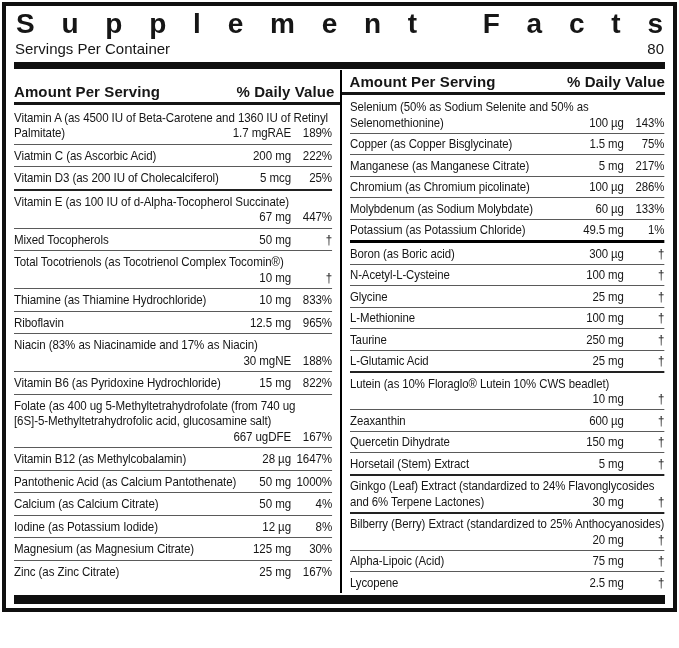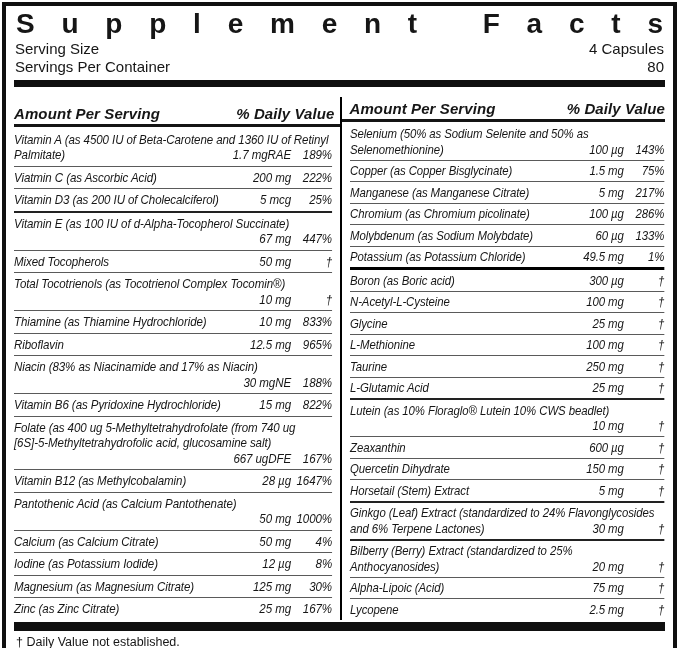--- a/index.html
+++ b/index.html
@@ -17,21 +17,21 @@
     font-weight:bold;font-size:28px;line-height:1.0;padding:1px 2px 0 2px;height:29px;
   }
   .title .sp{width:12px;}
   .serving-line{
     display:flex;justify-content:space-between;
     font-size:15px;line-height:16px;margin-top:2px;padding:0 1px;
   }
   .bar{background:#0f0f0f;width:100%;}
   .bar-top{height:7px;margin-top:5px;}
   .bar-bottom{height:9px;margin-top:2px;}
-  .facts-columns{display:flex;margin-top:10px;align-items:flex-end;font-style:italic;}
+  .facts-columns{display:flex;margin-top:1px;align-items:center;}
   .col{width:50%;box-sizing:border-box;}
   .col-left{padding-right:5px;}
   .col-right{border-left:2px solid #000;padding-left:8px;}
   .col-header{
     display:flex;justify-content:space-between;
     font-weight:bold;font-size:15px;line-height:17px;padding:3px 0 2px 0;
     letter-spacing:0.1px;
   }
   .header-rule{height:2.5px;background:#141414;}
   .col-left .header-rule{width:calc(100% + 5px);}
@@ -69,24 +69,20 @@
         <span>t</span>
         <span class="sp"> </span>
         <span>F</span>
         <span>a</span>
         <span>c</span>
         <span>t</span>
         <span>s</span>
       </div>
 
     <div class="serving-line">
-      <span>Serving Size</span>
-      <span>4 Capsules</span>
-    </div>
-    <div class="serving-line">
       <span>Servings Per Container</span>
       <span>80</span>
     </div>
 
     <div class="bar bar-top"></div>
 
     <div class="facts-columns">
       <div class="col col-left">
         <div class="col-header">
           <span>Amount Per Serving</span>
@@ -250,16 +246,15 @@
             <div class="row sep-thin"><span class="nm">Lycopene</span><span class="grp">
                 <span class="amt">2.5 mg</span>
                 <span class="dv">†</span>
               </span></div>
           </div>
       </div>
     </div>
 
     <div class="bar bar-bottom"></div>
 
-    <div class="footnote">† Daily Value not established.</div>
   </div>
 
 </div>
 
 </body></html>

